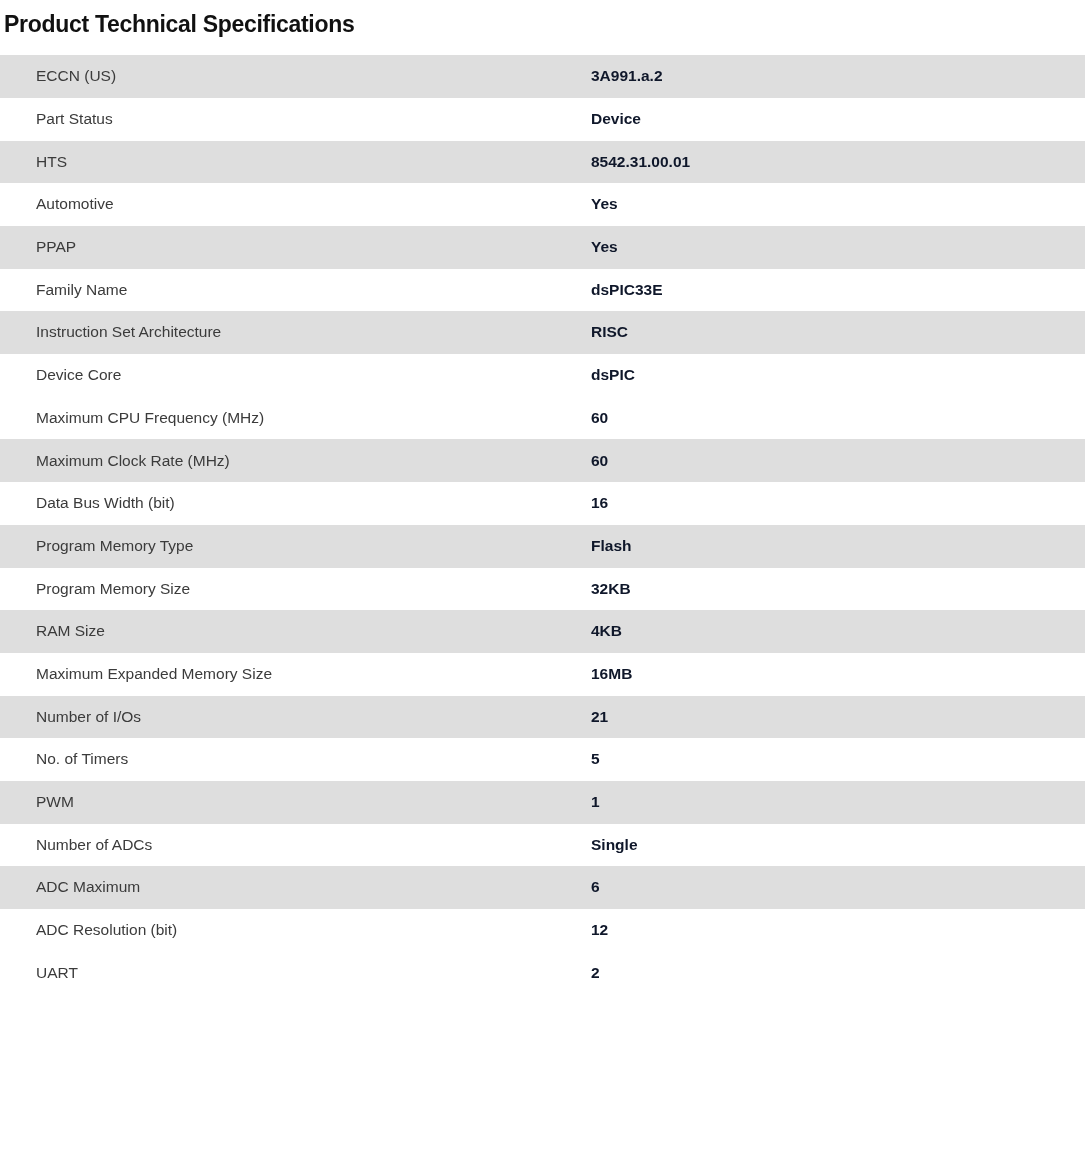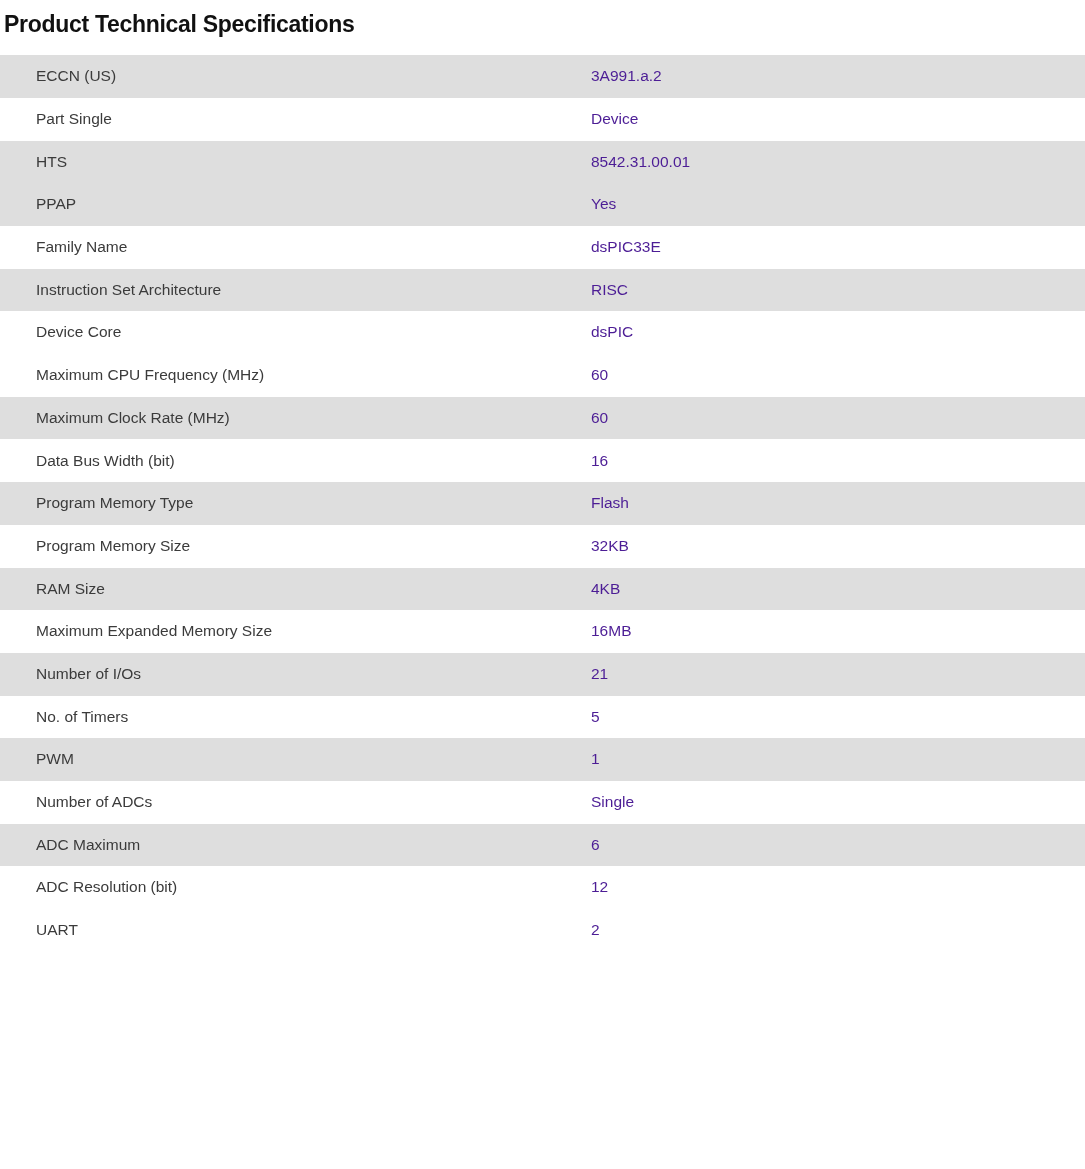--- a/index.html
+++ b/index.html
@@ -46,43 +46,47 @@
     vertical-align: middle;
     font-size: 15.5px;
     line-height: 1.2;
   }
   .spec-table td.label {
     width: 527px;
     color: #3b3b3b;
     font-weight: normal;
   }
   .spec-table td.value {
-    color: #4c1d95;
-    font-weight: normal;
+    color: #0f172a;
+    font-weight: bold;
     padding-left: 28px;
   }
 </style>
 </head>
 <body>
 
 <div class="page">
   <h1 class="page-title">Product Technical Specifications</h1>
   <table class="spec-table">
     <tbody>
         <tr class="odd">
           <td class="label">ECCN (US)</td>
           <td class="value">3A991.a.2</td>
         </tr>
         <tr class="even">
-          <td class="label">Part Single</td>
+          <td class="label">Part Status</td>
           <td class="value">Device</td>
         </tr>
         <tr class="odd">
           <td class="label">HTS</td>
           <td class="value">8542.31.00.01</td>
+        </tr>
+        <tr class="even">
+          <td class="label">Automotive</td>
+          <td class="value">Yes</td>
         </tr>
         <tr class="odd">
           <td class="label">PPAP</td>
           <td class="value">Yes</td>
         </tr>
         <tr class="even">
           <td class="label">Family Name</td>
           <td class="value">dsPIC33E</td>
         </tr>
         <tr class="odd">

